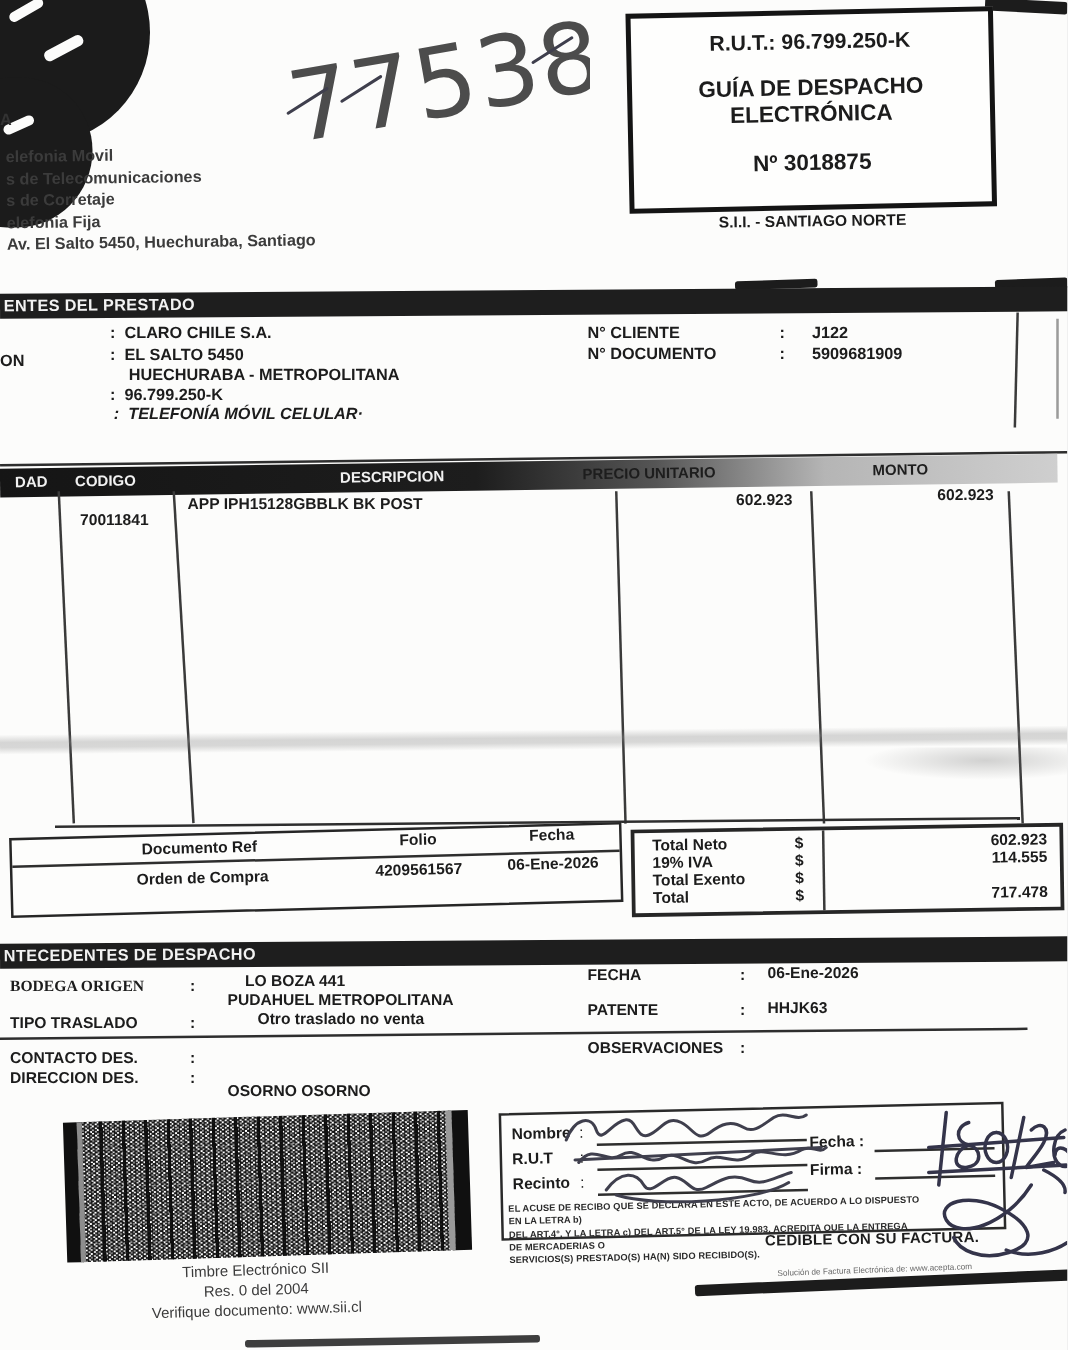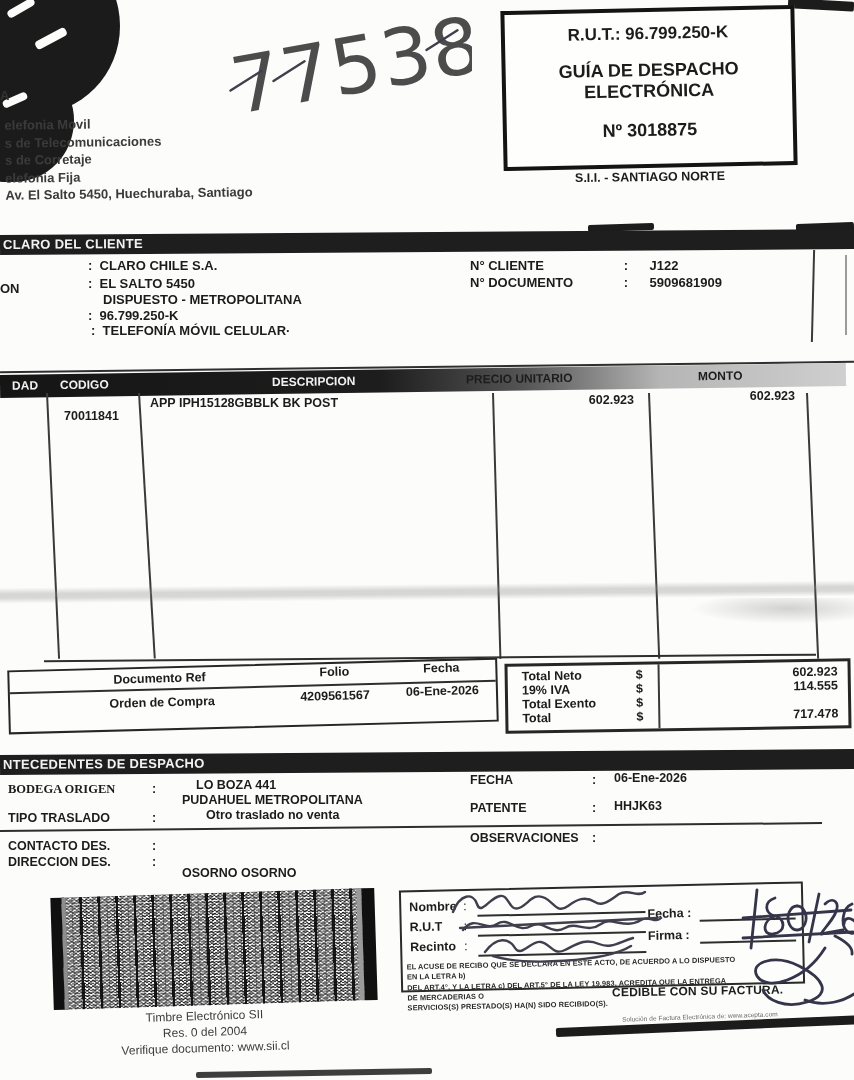--- a/index.html
+++ b/index.html
@@ -88,38 +88,38 @@
     <div class="b" style="font-size:17px;margin-top:12px;">R.U.T.: 96.799.250-K</div>
     <div class="b" style="font-size:18px;margin-top:16px;">GUÍA DE DESPACHO</div>
     <div class="b" style="font-size:18px;">ELECTRÓNICA</div>
     <div class="b" style="font-size:18px;margin-top:18px;">Nº 3018875</div>
   </div>
   <div class="abs b" style="left:520px;top:170px;width:260px;text-align:center;font-size:12.5px;transform:rotate(-0.8deg);">S.I.I. - SANTIAGO NORTE</div>
 
   <div class="abs smudge" style="left:588px;top:224px;width:66px;height:7px;transform:rotate(-2deg);"></div>
   <div class="abs smudge" style="left:796px;top:223px;width:58px;height:9px;transform:rotate(-2deg);"></div>
   <div class="abs bar" style="left:0;top:232px;width:854px;height:20px;transform:rotate(-0.4deg);">
-    <span>CLARO DEL CLIENTE</span>
+    <span>ENTES DEL PRESTADO</span>
   </div>
 
   <div class="abs txt13 b" style="left:0;top:281px;">ON</div>
 
   <div class="abs txt13 b" style="left:88px;top:258px;">
     <span>:</span>&nbsp;&nbsp;<span>CLARO CHILE S.A.</span>
   </div>
   <div class="abs txt13 b" style="left:88px;top:276px;">
     <span>:</span>&nbsp;&nbsp;<span>EL SALTO 5450</span>
   </div>
   <div class="abs txt13 b" style="left:103px;top:292px;">
-    <span>DISPUESTO -  METROPOLITANA</span>
+    <span>HUECHURABA -  METROPOLITANA</span>
   </div>
   <div class="abs txt13 b" style="left:88px;top:308px;">
     <span>:</span>&nbsp;&nbsp;<span>96.799.250-K</span>
   </div>
-  <div class="abs txt13 b" style="left:91px;top:323px;">
+  <div class="abs txt13 b" style="left:91px;top:323px;font-style:italic;">
     <span>:</span>&nbsp;&nbsp;<span>TELEFONÍA MÓVIL CELULAR·</span>
   </div>
 
   <div class="abs txt13 b" style="left:470px;top:258px;width:380px;">
     <span style="display:inline-block;width:150px;">N° CLIENTE</span>
     <span>:</span>
     <span style="margin-left:18px;">J122</span>
   </div>
   <div class="abs txt13 b" style="left:470px;top:275px;width:380px;">
     <span style="display:inline-block;width:150px;">N° DOCUMENTO</span>

